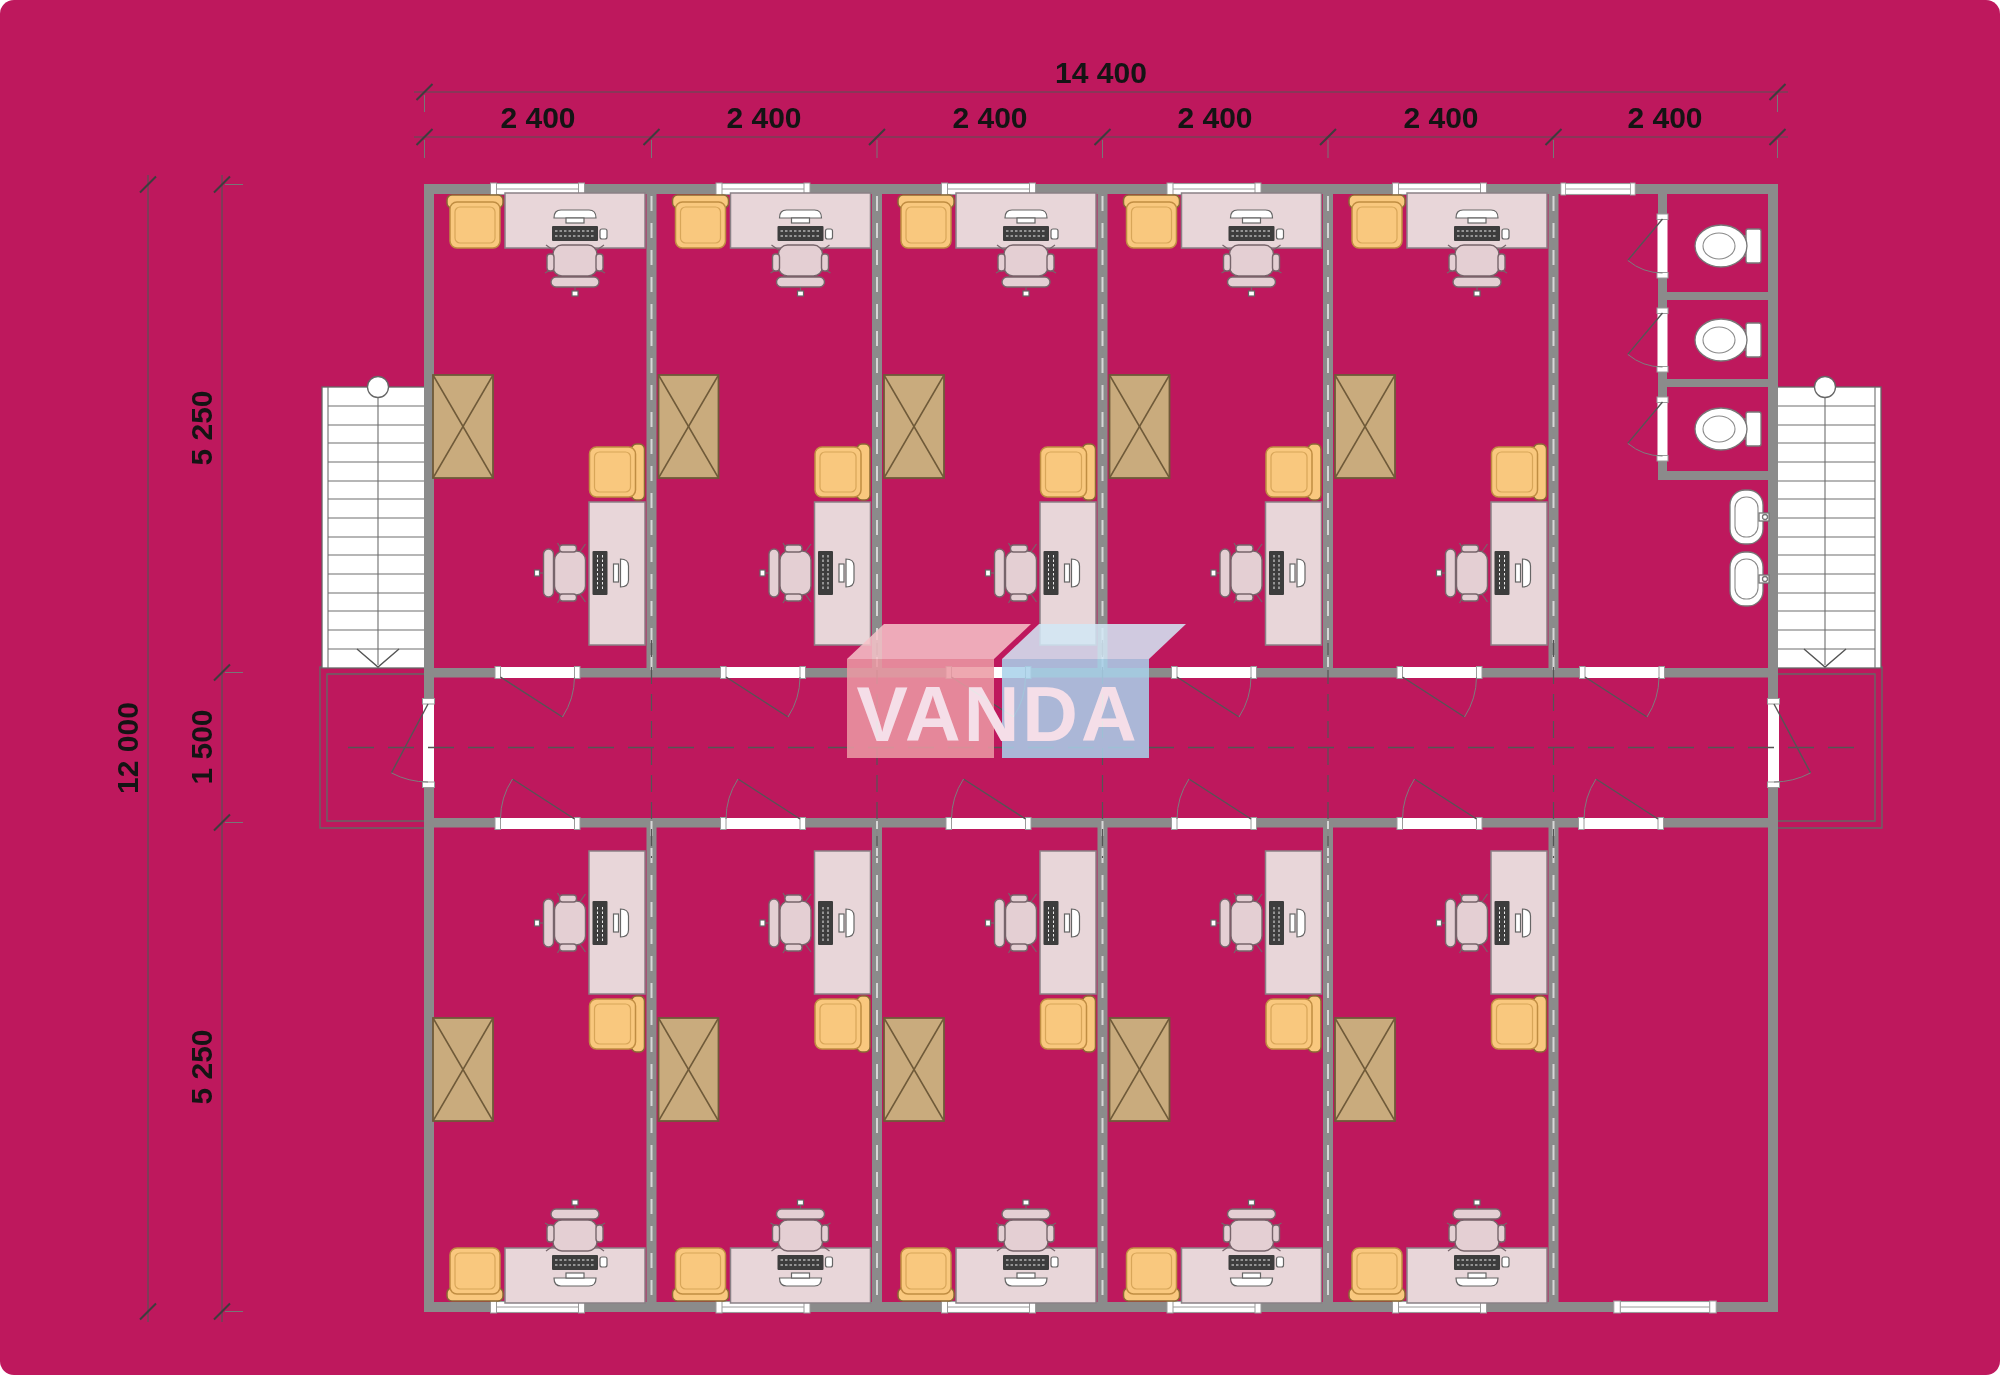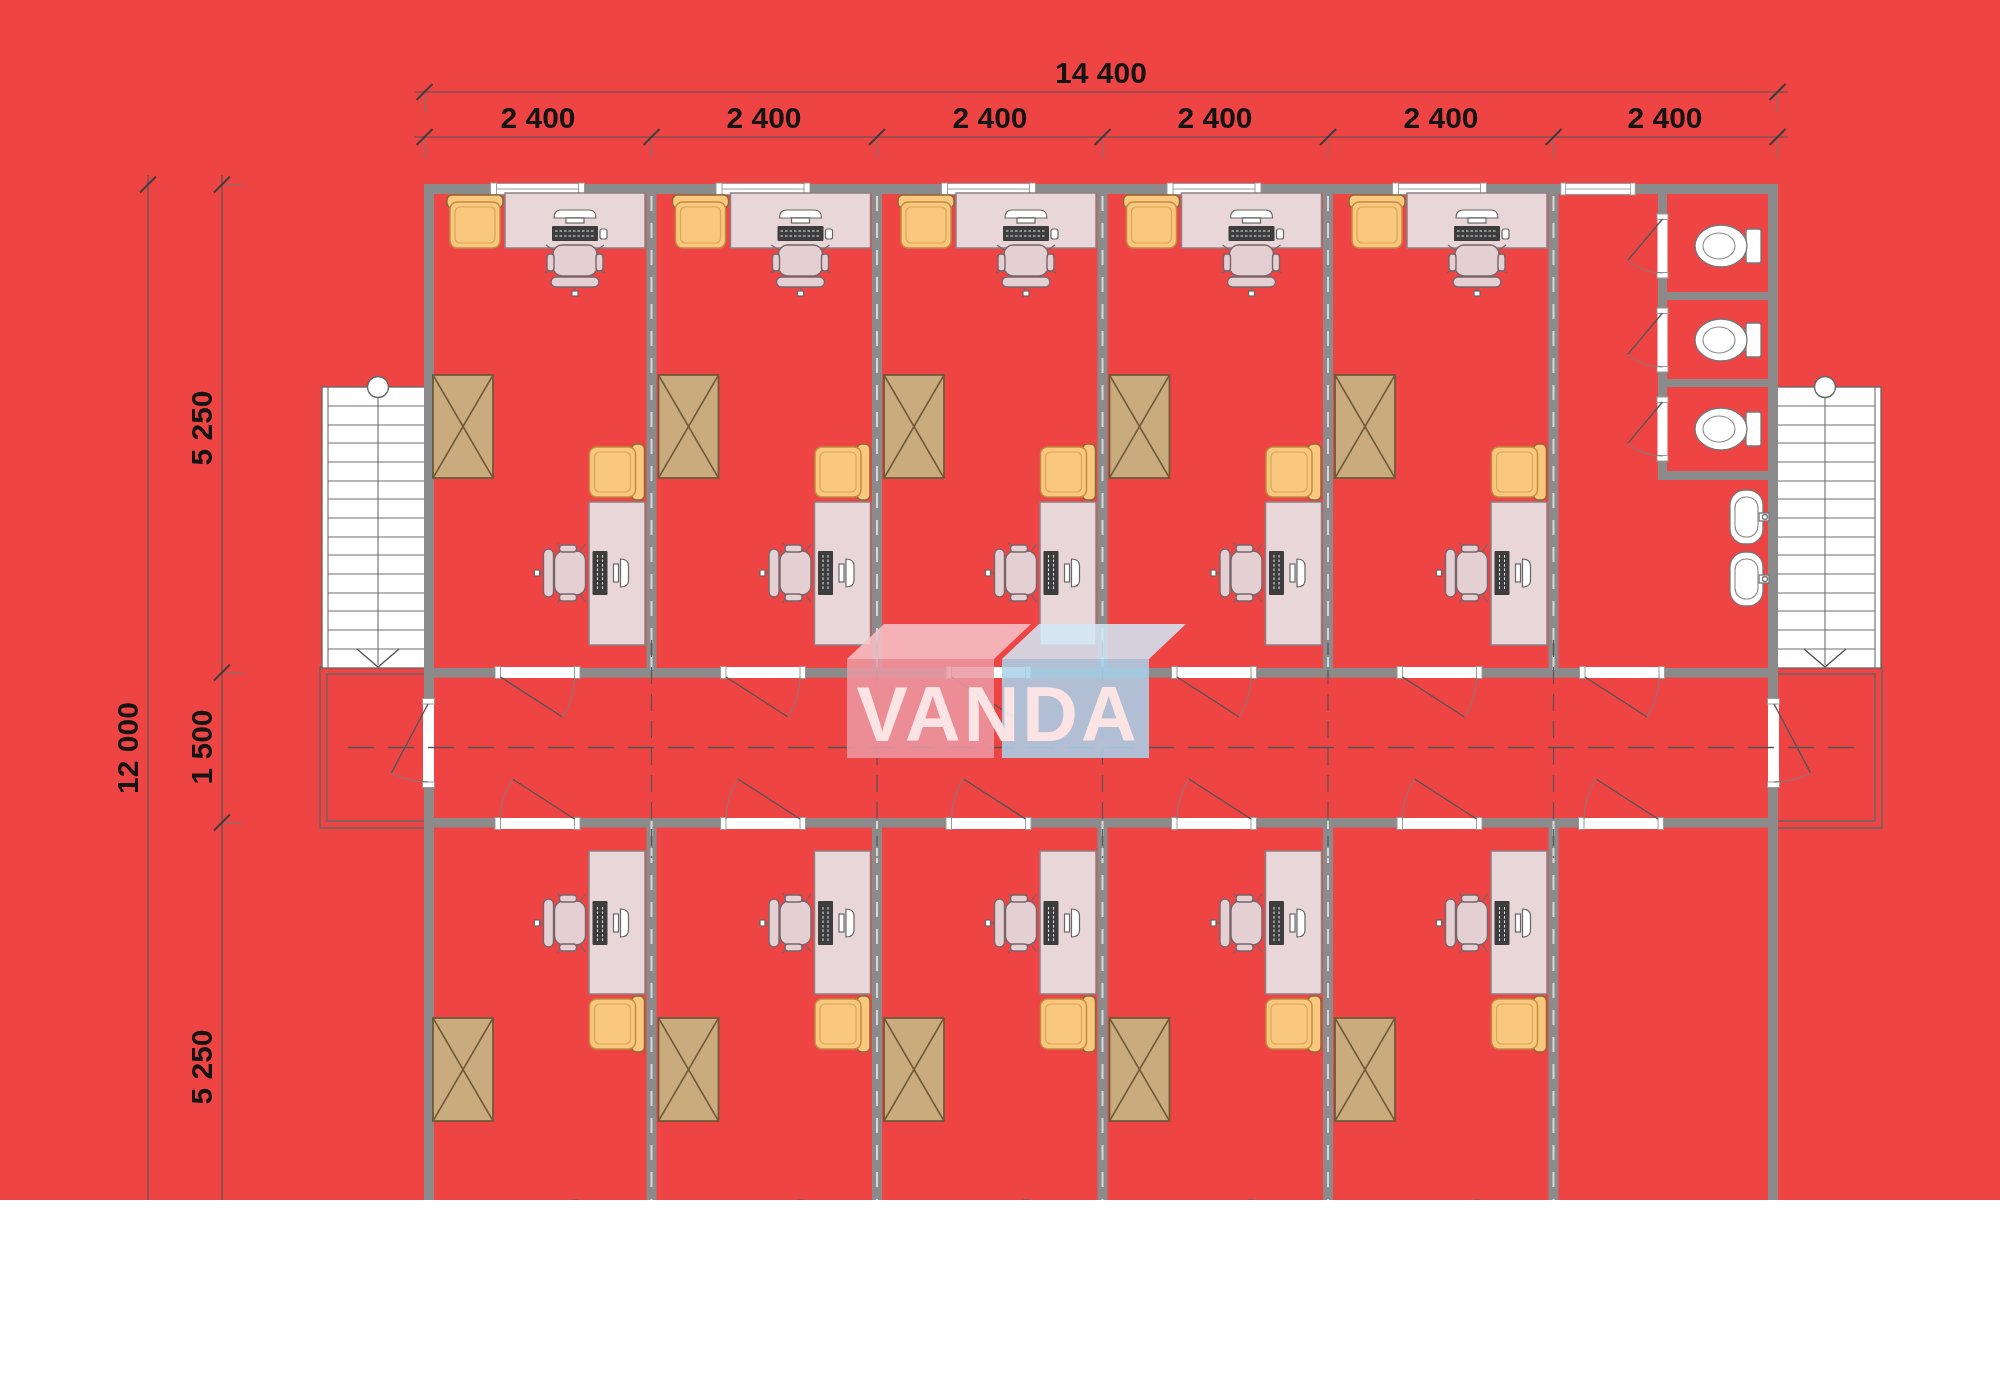--- a/index.html
+++ b/index.html
@@ -1,16 +1,16 @@
 <!DOCTYPE html>
 <html style="--wall: #8b8b8b; --desk: #e8d6d9; --chair: #e4cfd3; --armchair: #f9c87e; --armchair_border: #c08d42; --cabinet: #c9ab7d; --cabinet_border: #6f5a39; --logo_pink: #ec9aa4; --logo_pink_top: #f6c3c9; --logo_blue: #a9d2eb; --logo_blue_top: #d3e8f6; --logo_text: #ffffff;"><head>
 <meta charset="utf-8">
 <style>
   html,body{margin:0;padding:0;background:#fff;}
-  .stage{width:2000px;height:1200px;position:relative;background:#ef4444;font-family:"Liberation Sans",sans-serif;}
+  .stage{width:2000px;height:1375px;position:relative;background:#be185d;font-family:"Liberation Sans",sans-serif;border-radius:14px;}
   svg{display:block}
   .wall{fill:var(--wall,#8b8b8b);}
   .jamb{fill:#fff;stroke:#9a9a9a;stroke-width:1;}
   .win{fill:#fff;stroke:#9a9a9a;stroke-width:1.1;}
   .winline{stroke:#9a9a9a;stroke-width:1;}
   .thin{stroke:#555;stroke-width:1.4;fill:none;}
   .arc{stroke:#7d7d7d;stroke-width:1;fill:none;}
   .desk{fill:var(--desk,#e8d6d9);stroke:#8a8186;stroke-width:1.5;}
   .chair-seat{fill:var(--chair,#e4cfd3);stroke:#77656b;stroke-width:1.4;}
   .leg{stroke:#77656b;stroke-width:1.2;}

